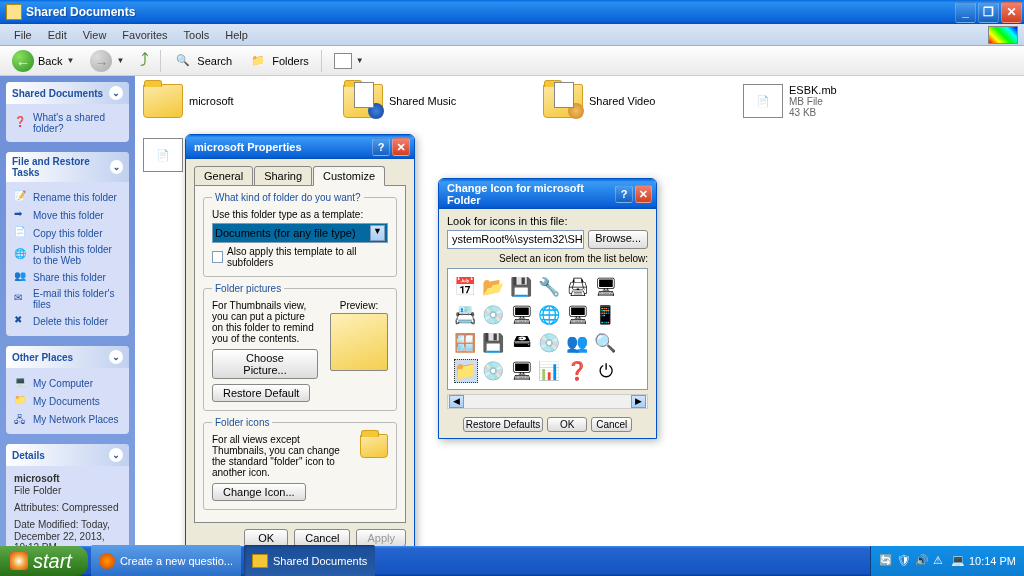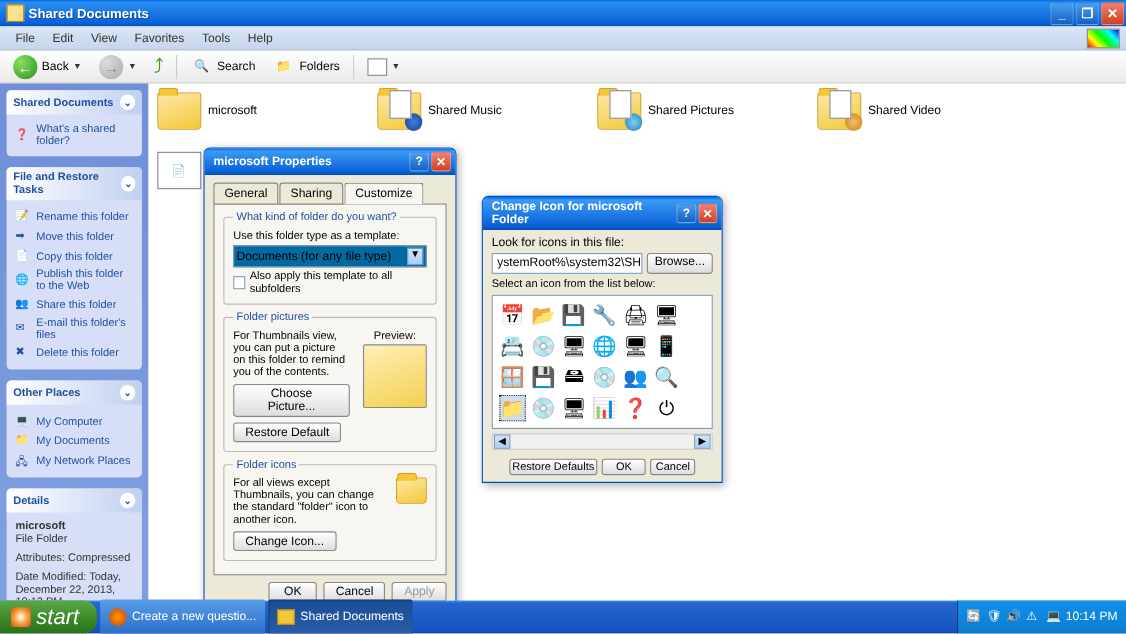--- a/index.html
+++ b/index.html
@@ -243,26 +243,20 @@
       <div class="label">microsoft</div>
     </div>
     <div class="folder-item">
       <div class="big-folder with-paper">
           <div class="shared-overlay"></div>
         </div>
       <div class="label">Shared Music</div>
     </div>
     <div class="folder-item">
       <div class="big-folder with-paper">
-          <div class="shared-overlay" style="background:radial-gradient(circle,#80d0f0,#2080c0);"></div>
-        </div>
-      <div class="label">Shared Pictures</div>
-    </div>
-    <div class="folder-item">
-      <div class="big-folder with-paper">
           <div class="shared-overlay" style="background:radial-gradient(circle,#f0c060,#d08020);"></div>
         </div>
       <div class="label">Shared Video</div>
     </div>
     <div class="file-item">
       <div class="big-file">📄</div>
       <div>
         <div class="label">ESBK.mb</div>
         <div class="meta">MB File</div>
         <div class="meta">43 KB</div>
@@ -344,21 +338,21 @@
     <span class="spacer"></span>
     <div class="dbtn help">?</div>
     <div class="dbtn cls">✕</div>
   </div>
   <div class="dlg-body">
     <div style="font-size:11px;">Look for icons in this file:</div>
     <div style="display:flex;gap:4px;margin:3px 0;">
       <div class="input" style="flex:1;overflow:hidden;"><span>ystemRoot%\system32\SHELL32.dll</span></div>
       <div class="btn" style="min-width:50px;padding:1px 6px;">Browse...</div>
     </div>
-    <div style="font-size:10px;margin-top:4px;">Select an icon from the list below:</div>
+    <div style="font-size:10px;margin-top:4px;text-align:right;">Select an icon from the list below:</div>
     <div class="icon-grid">
       <div class="icon-cell">📅</div>
       <div class="icon-cell">📂</div>
       <div class="icon-cell">💾</div>
       <div class="icon-cell">🔧</div>
       <div class="icon-cell">🖨</div>
       <div class="icon-cell">🖥</div>
       <div class="icon-cell">📇</div>
       <div class="icon-cell">💿</div>
       <div class="icon-cell">🖥</div>

